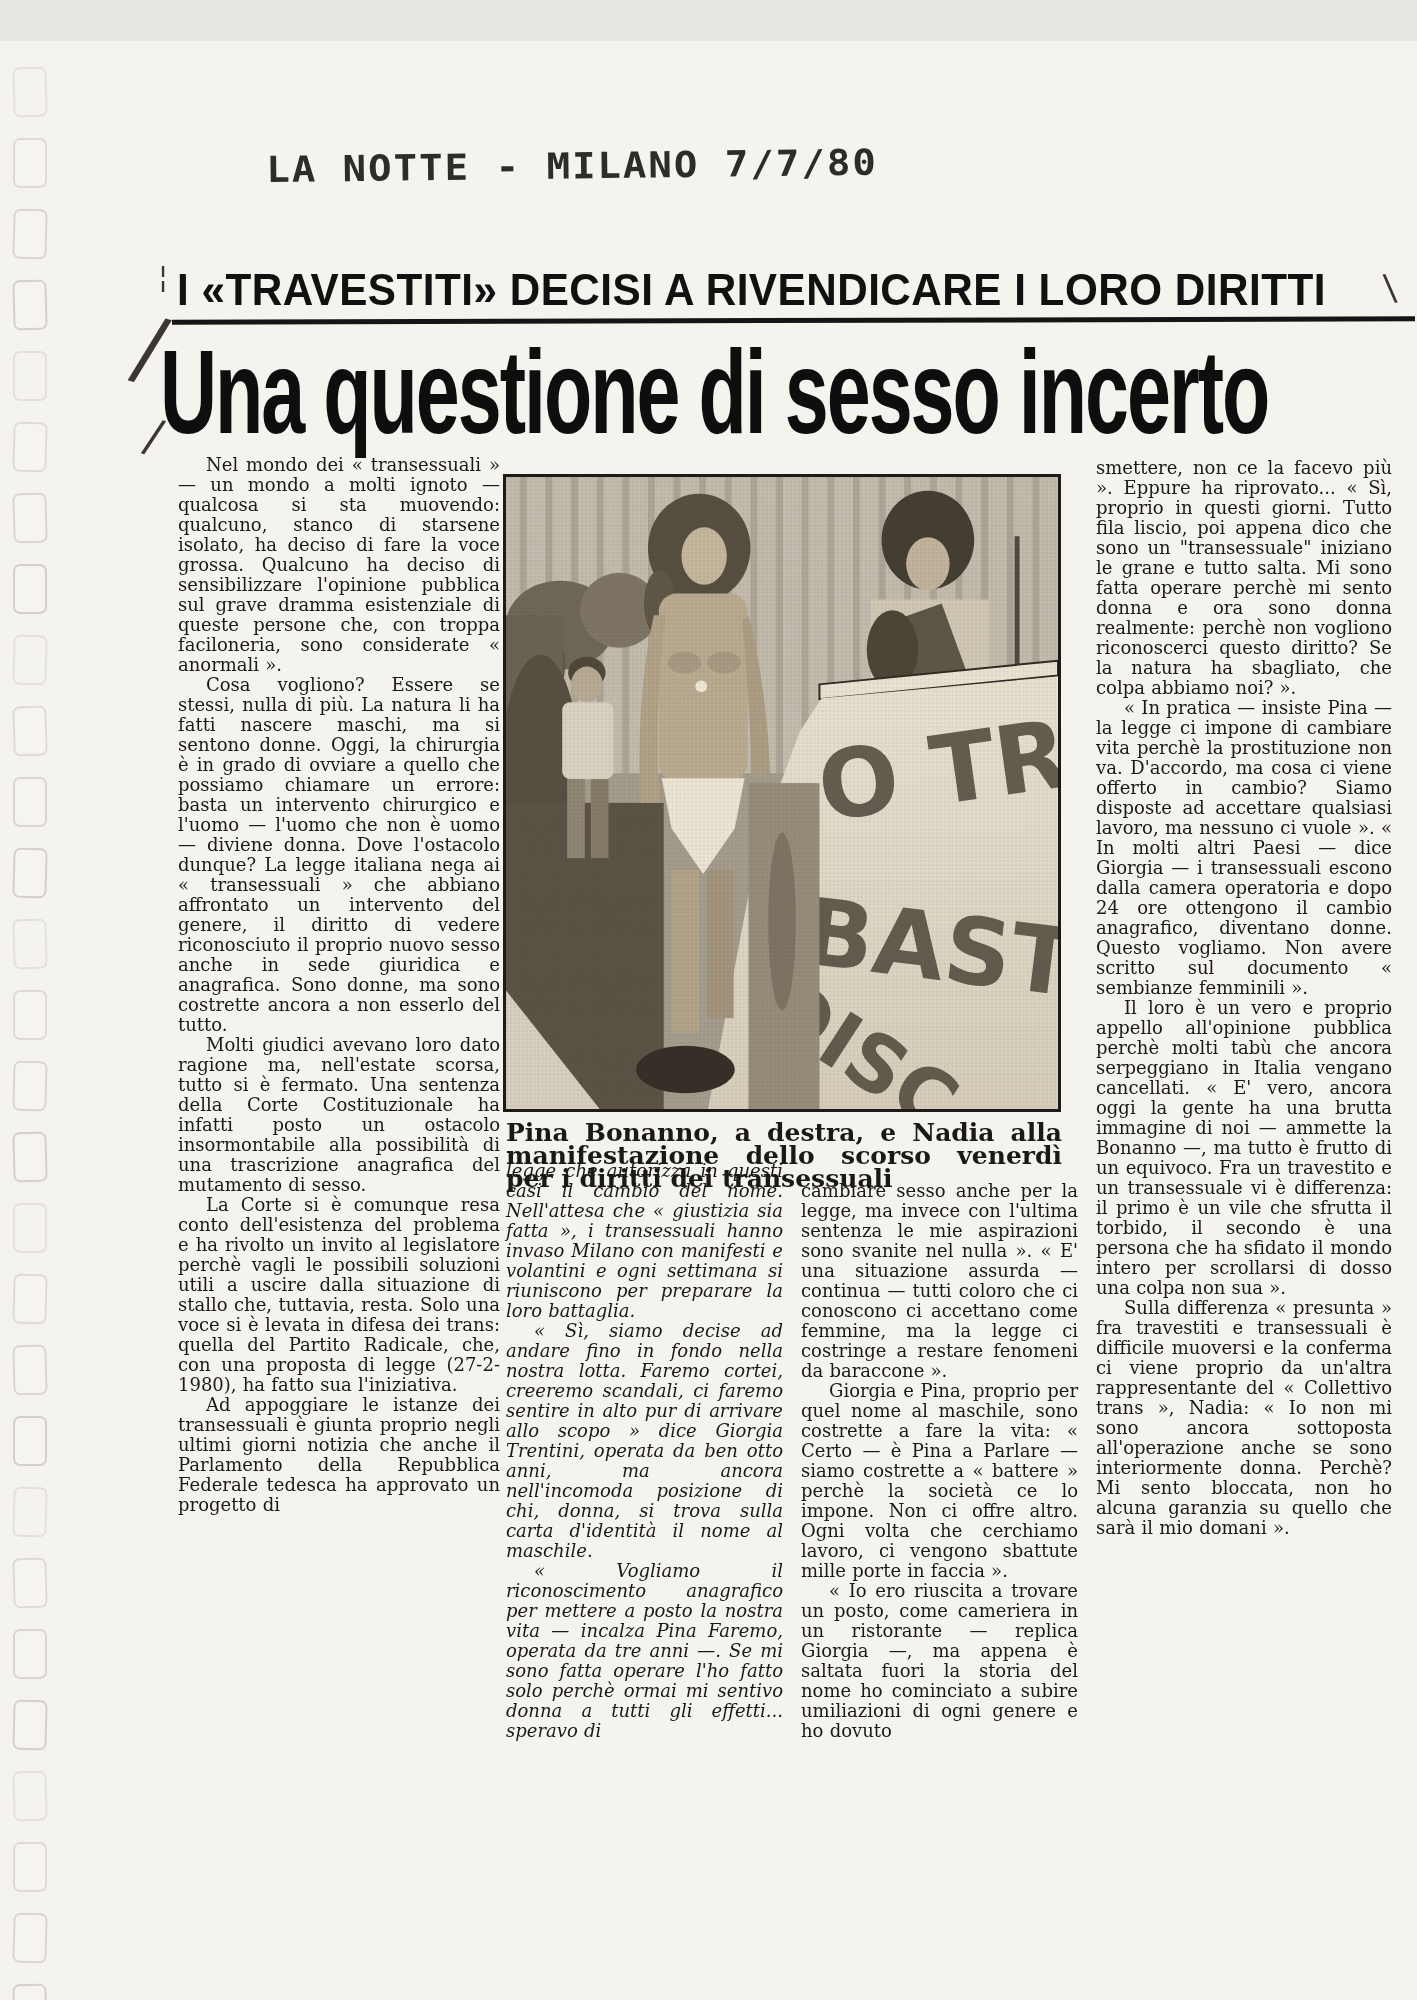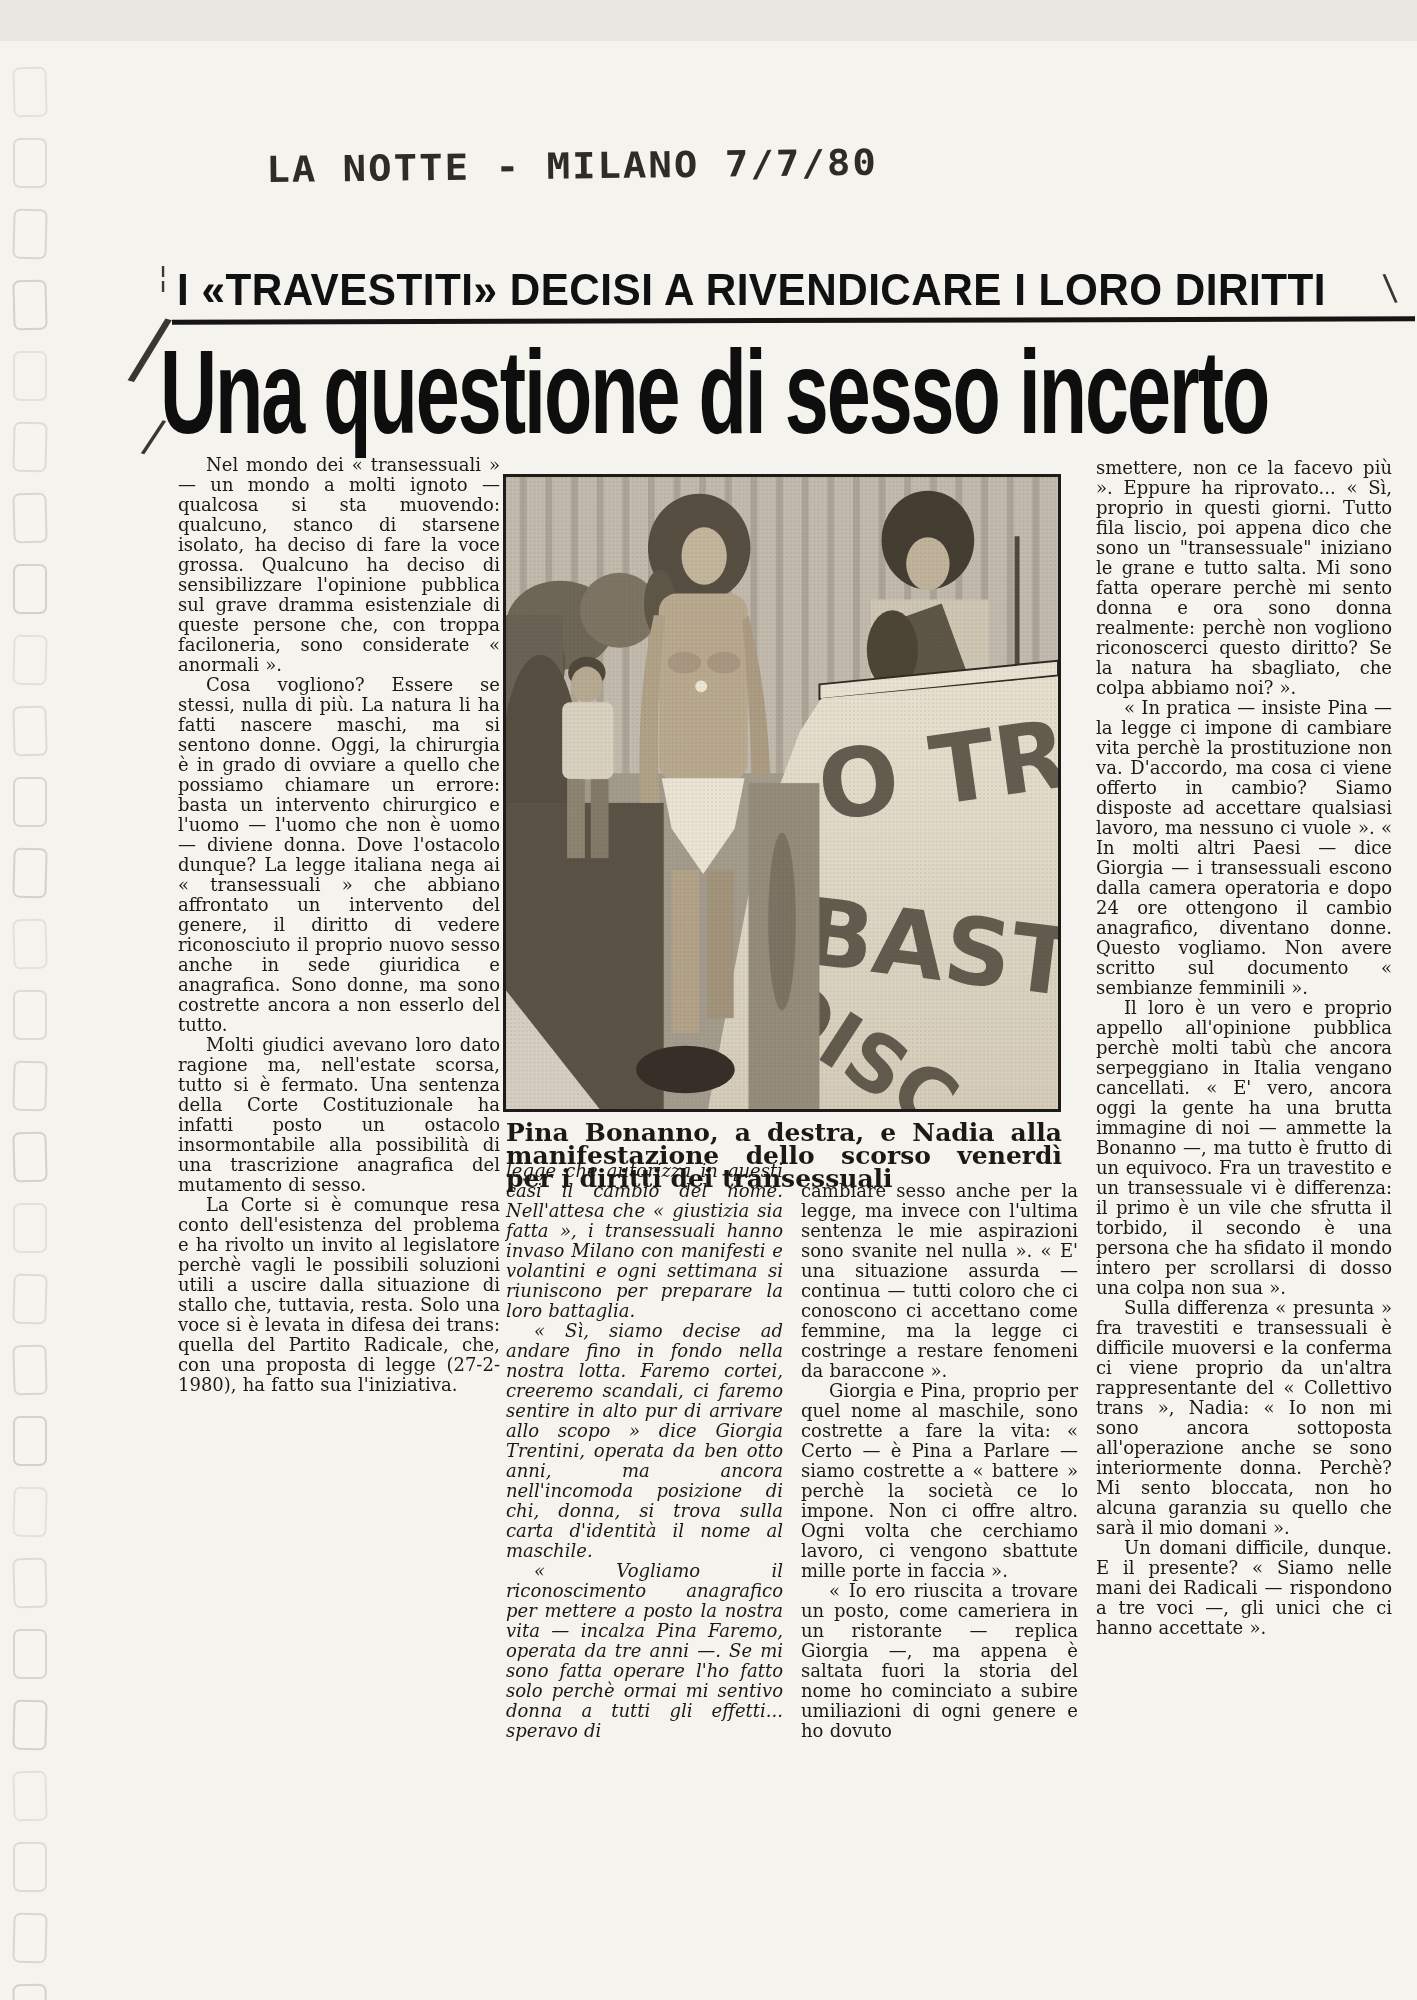--- a/index.html
+++ b/index.html
@@ -121,20 +121,21 @@
 
   <span class="mark mark-slash">/</span>
   <span class="mark mark-slash2">/</span>
   <div class="headline">Una questione di sesso incerto</div>
 
   <section class="col col1">
     <p>Nel mondo dei « transessuali » — un mondo a molti ignoto — qualcosa si sta muovendo: qualcuno, stanco di starsene isolato, ha deciso di fare la voce grossa. Qualcuno ha deciso di sensibilizzare l'opinione pubblica sul grave dramma esistenziale di queste persone che, con troppa faciloneria, sono considerate « anormali ».</p>
     <p>Cosa vogliono? Essere se stessi, nulla di più. La natura li ha fatti nascere maschi, ma si sentono donne. Oggi, la chirurgia è in grado di ovviare a quello che possiamo chiamare un errore: basta un intervento chirurgico e l'uomo — l'uomo che non è uomo — diviene donna. Dove l'ostacolo dunque? La legge italiana nega ai « transessuali » che abbiano affrontato un intervento del genere, il diritto di vedere riconosciuto il proprio nuovo sesso anche in sede giuridica e anagrafica. Sono donne, ma sono costrette ancora a non esserlo del tutto.</p>
     <p>Molti giudici avevano loro dato ragione ma, nell'estate scorsa, tutto si è fermato. Una sentenza della Corte Costituzionale ha infatti posto un ostacolo insormontabile alla possibilità di una trascrizione anagrafica del mutamento di sesso.</p>
     <p>La Corte si è comunque resa conto dell'esistenza del problema e ha rivolto un invito al legislatore perchè vagli le possibili soluzioni utili a uscire dalla situazione di stallo che, tuttavia, resta. Solo una voce si è levata in difesa dei trans: quella del Partito Radicale, che, con una proposta di legge (27-2-1980), ha fatto sua l'iniziativa.</p>
+    <p>Ad appoggiare le istanze dei transessuali è giunta proprio negli ultimi giorni notizia che anche il Parlamento della Repubblica Federale tedesca ha approvato un progetto di</p>
   </section>
 
   <figure class="photo" style="margin:0;">
     <svg viewBox="0 0 560 640" preserveAspectRatio="none">
       <defs>
         <pattern id="dots" width="4" height="4" patternUnits="userSpaceOnUse">
           <circle cx="1" cy="1" r="0.85" fill="#39342b"></circle>
         </pattern>
         <pattern id="stripes" width="26" height="330" patternUnits="userSpaceOnUse">
           <rect width="26" height="330" fill="#c4bdb0"></rect>
@@ -225,17 +226,16 @@
     <p class="noindent">cambiare sesso anche per la legge, ma invece con l'ultima sentenza le mie aspirazioni sono svanite nel nulla ». « E' una situazione assurda — continua — tutti coloro che ci conoscono ci accettano come femmine, ma la legge ci costringe a restare fenomeni da baraccone ».</p>
     <p>Giorgia e Pina, proprio per quel nome al maschile, sono costrette a fare la vita: « Certo — è Pina a Parlare — siamo costrette a « battere » perchè la società ce lo impone. Non ci offre altro. Ogni volta che cerchiamo lavoro, ci vengono sbattute mille porte in faccia ».</p>
     <p>« Io ero riuscita a trovare un posto, come cameriera in un ristorante — replica Giorgia —, ma appena è saltata fuori la storia del nome ho cominciato a subire umiliazioni di ogni genere e ho dovuto</p>
   </section>
 
   <section class="col col4">
     <p class="noindent">smettere, non ce la facevo più ». Eppure ha riprovato... « Sì, proprio in questi giorni. Tutto fila liscio, poi appena dico che sono un "transessuale" iniziano le grane e tutto salta. Mi sono fatta operare perchè mi sento donna e ora sono donna realmente: perchè non vogliono riconoscerci questo diritto? Se la natura ha sbagliato, che colpa abbiamo noi? ».</p>
     <p>« In pratica — insiste Pina — la legge ci impone di cambiare vita perchè la prostituzione non va. D'accordo, ma cosa ci viene offerto in cambio? Siamo disposte ad accettare qualsiasi lavoro, ma nessuno ci vuole ». « In molti altri Paesi — dice Giorgia — i transessuali escono dalla camera operatoria e dopo 24 ore ottengono il cambio anagrafico, diventano donne. Questo vogliamo. Non avere scritto sul documento « sembianze femminili ».</p>
     <p>Il loro è un vero e proprio appello all'opinione pubblica perchè molti tabù che ancora serpeggiano in Italia vengano cancellati. « E' vero, ancora oggi la gente ha una brutta immagine di noi — ammette la Bonanno —, ma tutto è frutto di un equivoco. Fra un travestito e un transessuale vi è differenza: il primo è un vile che sfrutta il torbido, il secondo è una persona che ha sfidato il mondo intero per scrollarsi di dosso una colpa non sua ».</p>
     <p>Sulla differenza « presunta » fra travestiti e transessuali è difficile muoversi e la conferma ci viene proprio da un'altra rappresentante del « Collettivo trans », Nadia: « Io non mi sono ancora sottoposta all'operazione anche se sono interiormente donna. Perchè? Mi sento bloccata, non ho alcuna garanzia su quello che sarà il mio domani ».</p>
-    <p>Un domani difficile, dunque. E il presente? « Siamo nelle mani dei Radicali — rispondono a tre voci —, gli unici che ci hanno accettate ».</p>
   </section>
 
   <div class="scan-bottom-line"></div>
 </div>
 
 </body></html>

